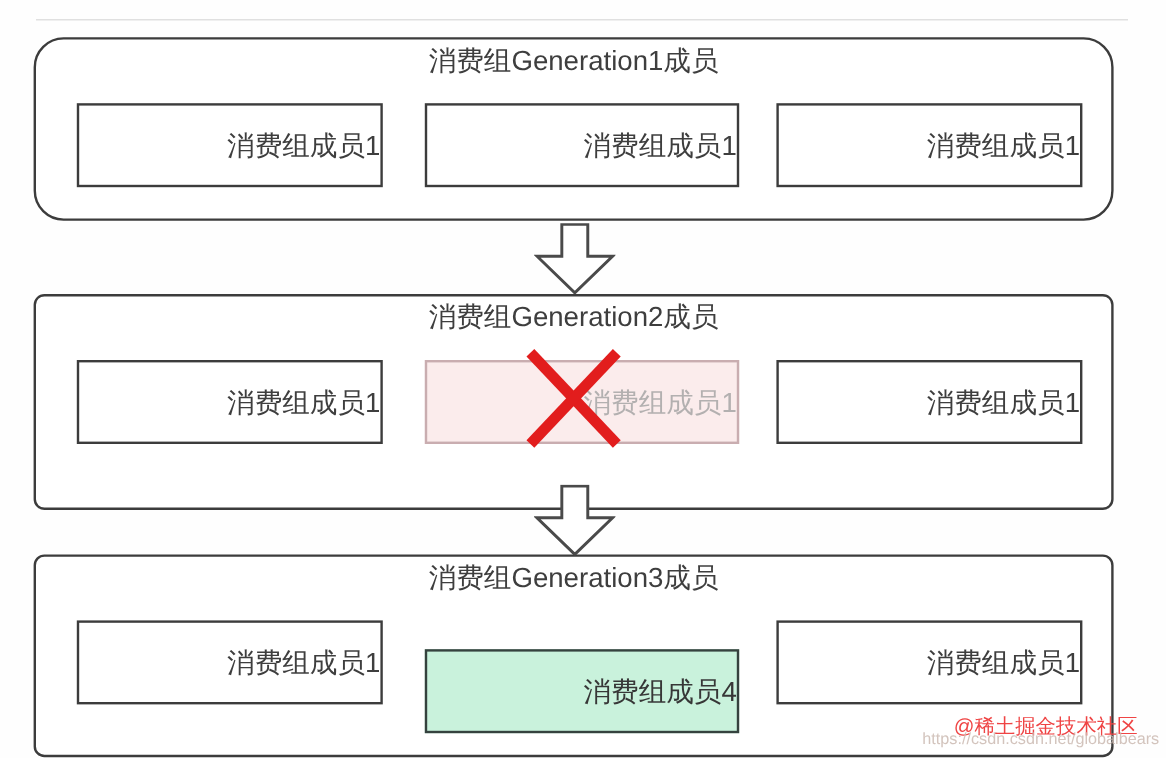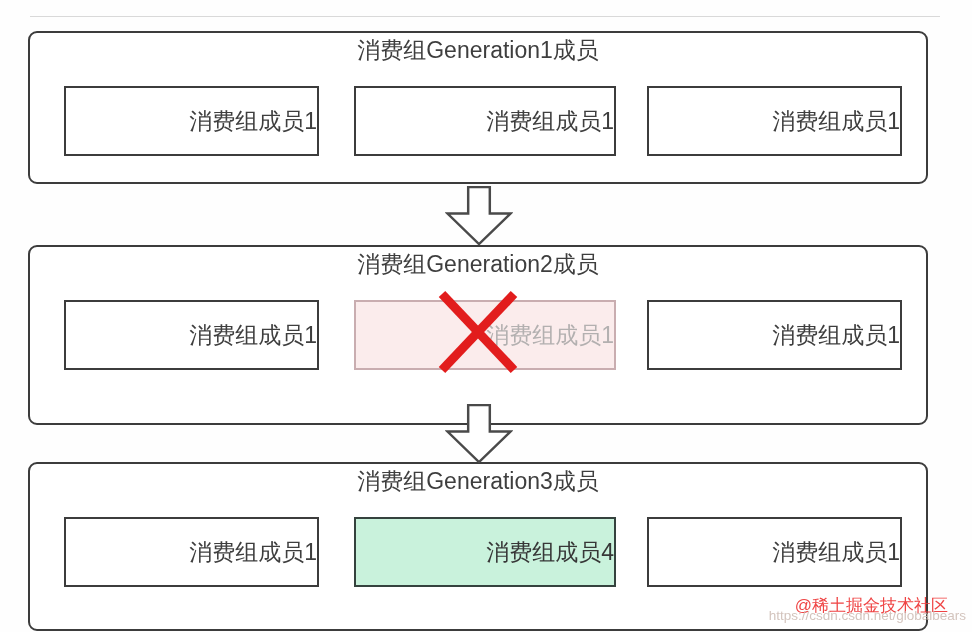--- a/index.html
+++ b/index.html
@@ -14,21 +14,21 @@
     position:absolute;left:30px;top:16px;width:910px;height:1px;
     background:#d9d9d9;
   }
   .group{
     position:absolute;left:28px;width:900px;
     background:#ffffff;
     border:2px solid var(--line,#3c3c3c);
     border-radius:9px;
     box-sizing:border-box;
   }
-  .g1{top:31px;height:153px;}
+  .g1{top:31px;height:153px;border-radius:25px;}
   .g2{top:245px;height:180px;}
   .g3{top:462px;height:169px;}
   .group-title{
     position:absolute;left:0;top:2px;width:100%;
     text-align:center;
     font-size:23px;color:#3e3e3e;
     white-space:nowrap;
   }
   .member{
     position:absolute;top:53px;height:70px;
@@ -44,20 +44,21 @@
   .pos-right{left:617px;width:255px;}
   .member.removed{
     background:var(--removed-bg,#fbecec);
     border-color:var(--removed-border,#c9adb0);
     color:var(--removed-text,#b3b0b0);
   }
   .member.added{
     background:var(--added-bg,#c9f2dc);
     border-color:var(--added-border,#35423e);
     color:#373737;
+    margin-top:24px;
   }
   .down-arrow{
     position:absolute;left:445px;width:68px;height:59px;z-index:2;
   }
   .a1{top:186px;}
   .a2{top:404px;}
   .red-x{
     position:absolute;left:430px;top:287px;width:96px;height:90px;z-index:3;
     pointer-events:none;
   }

